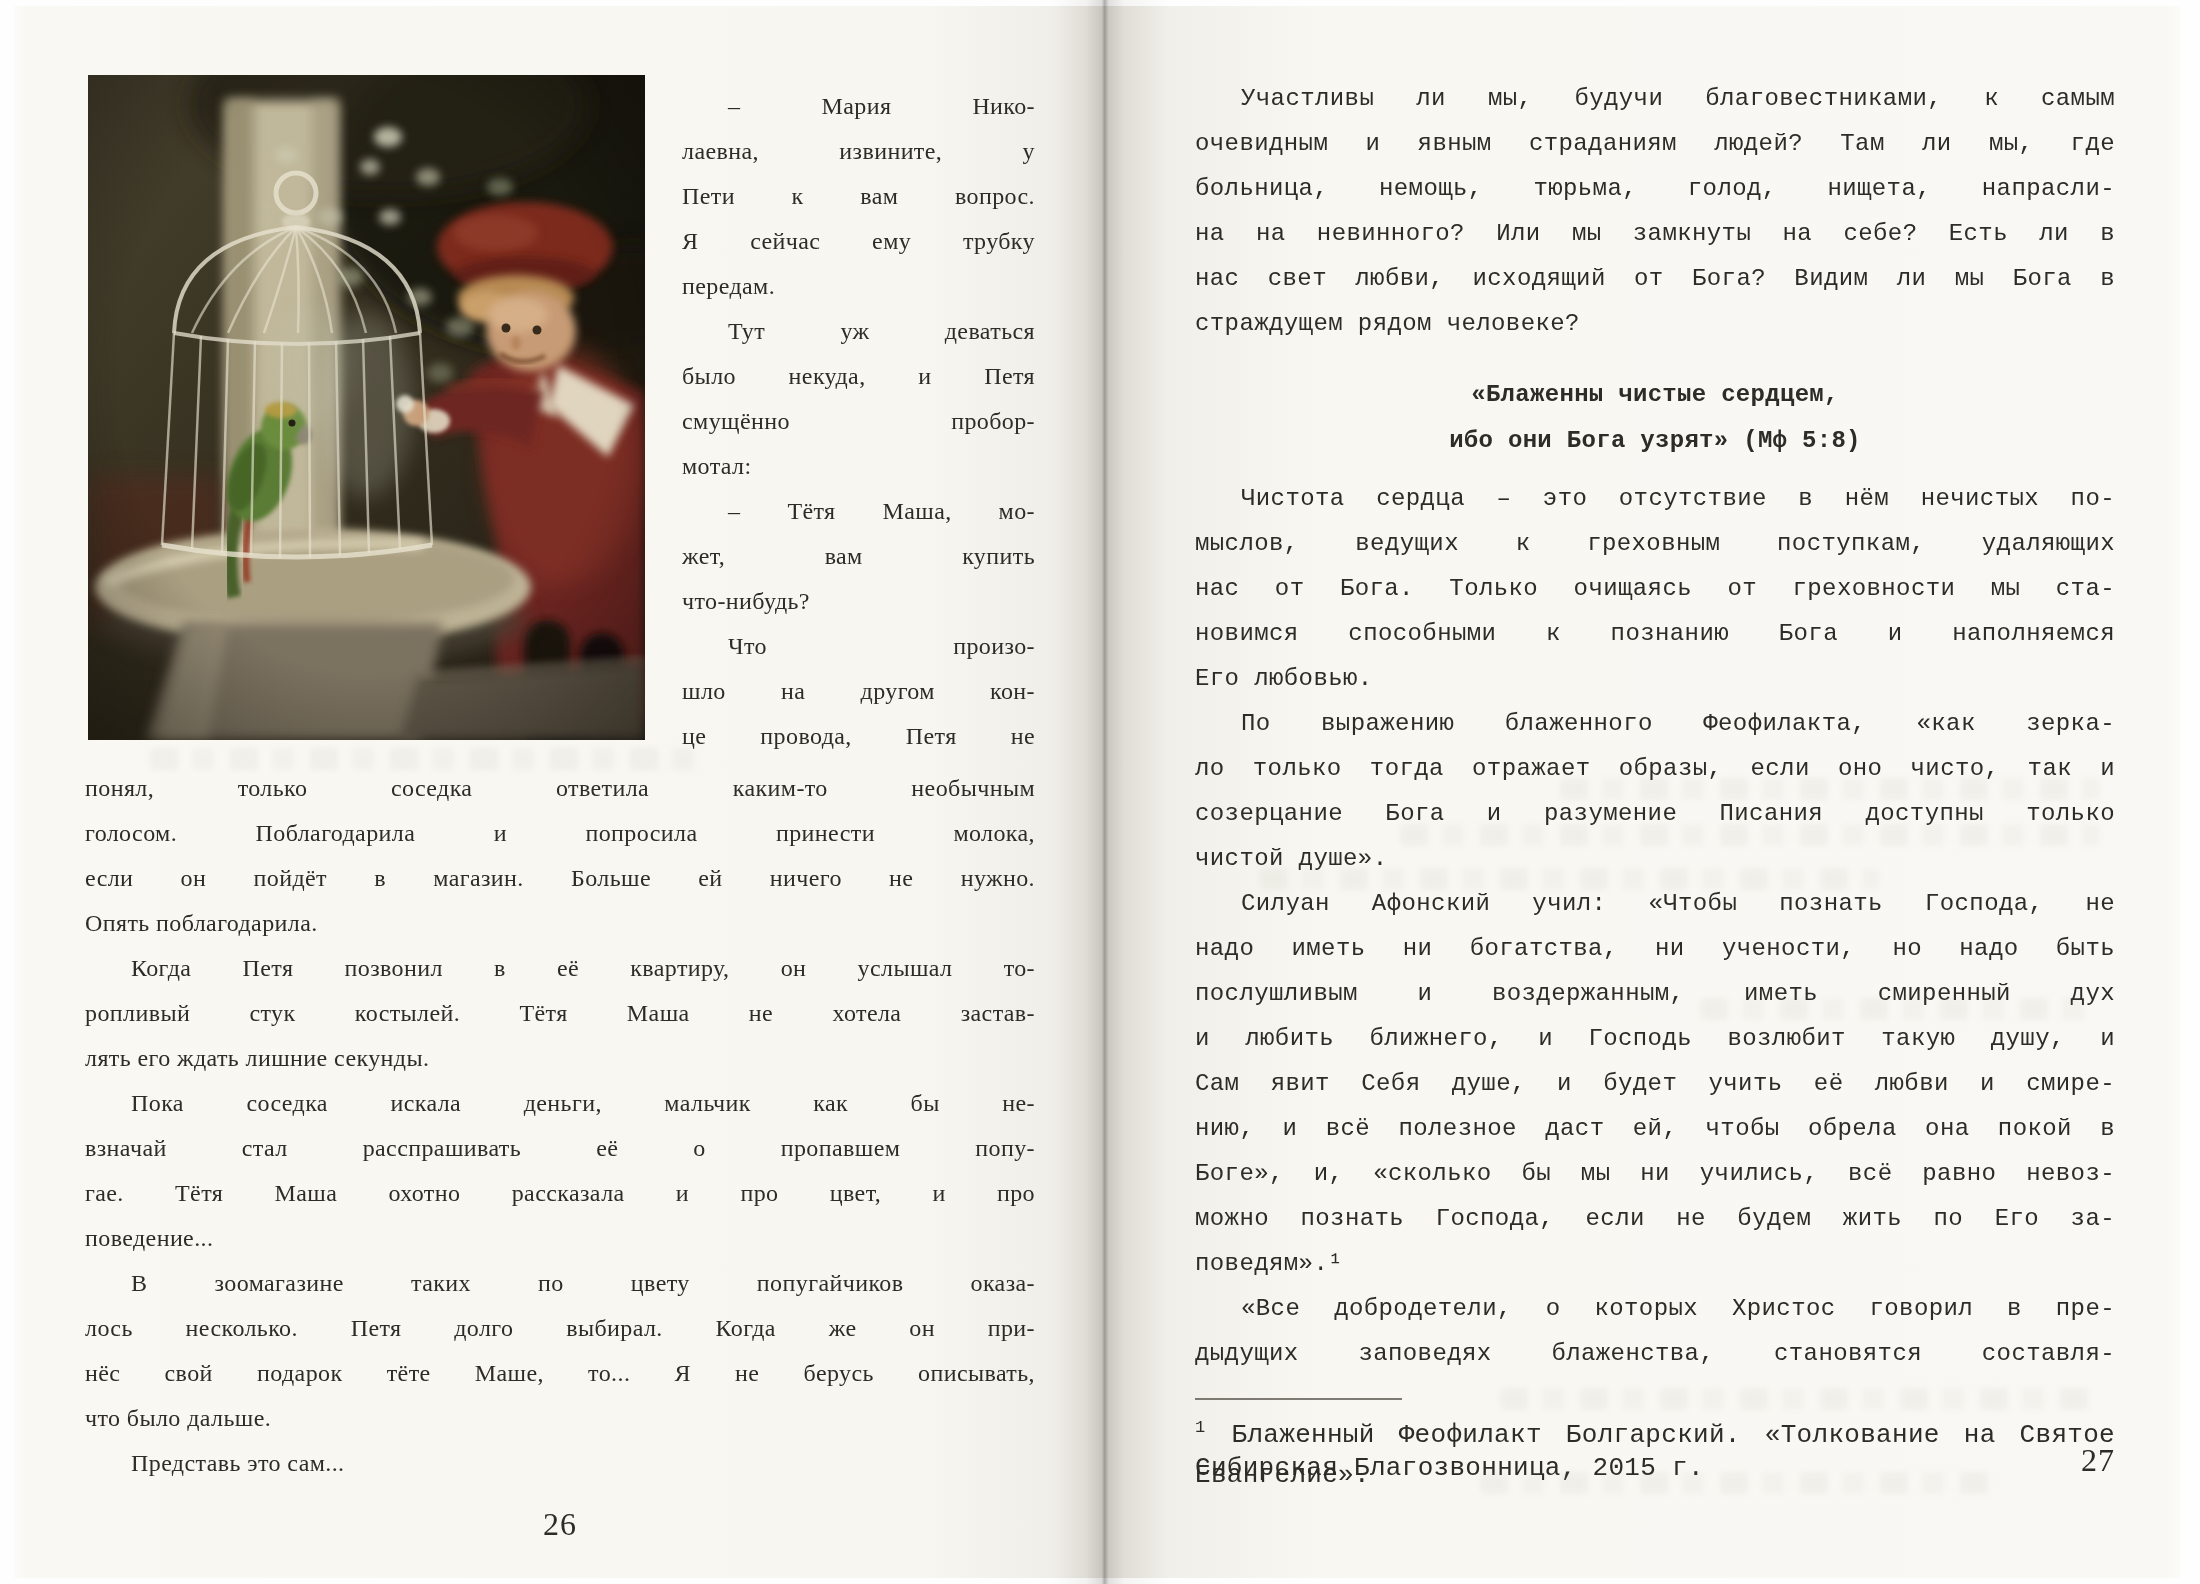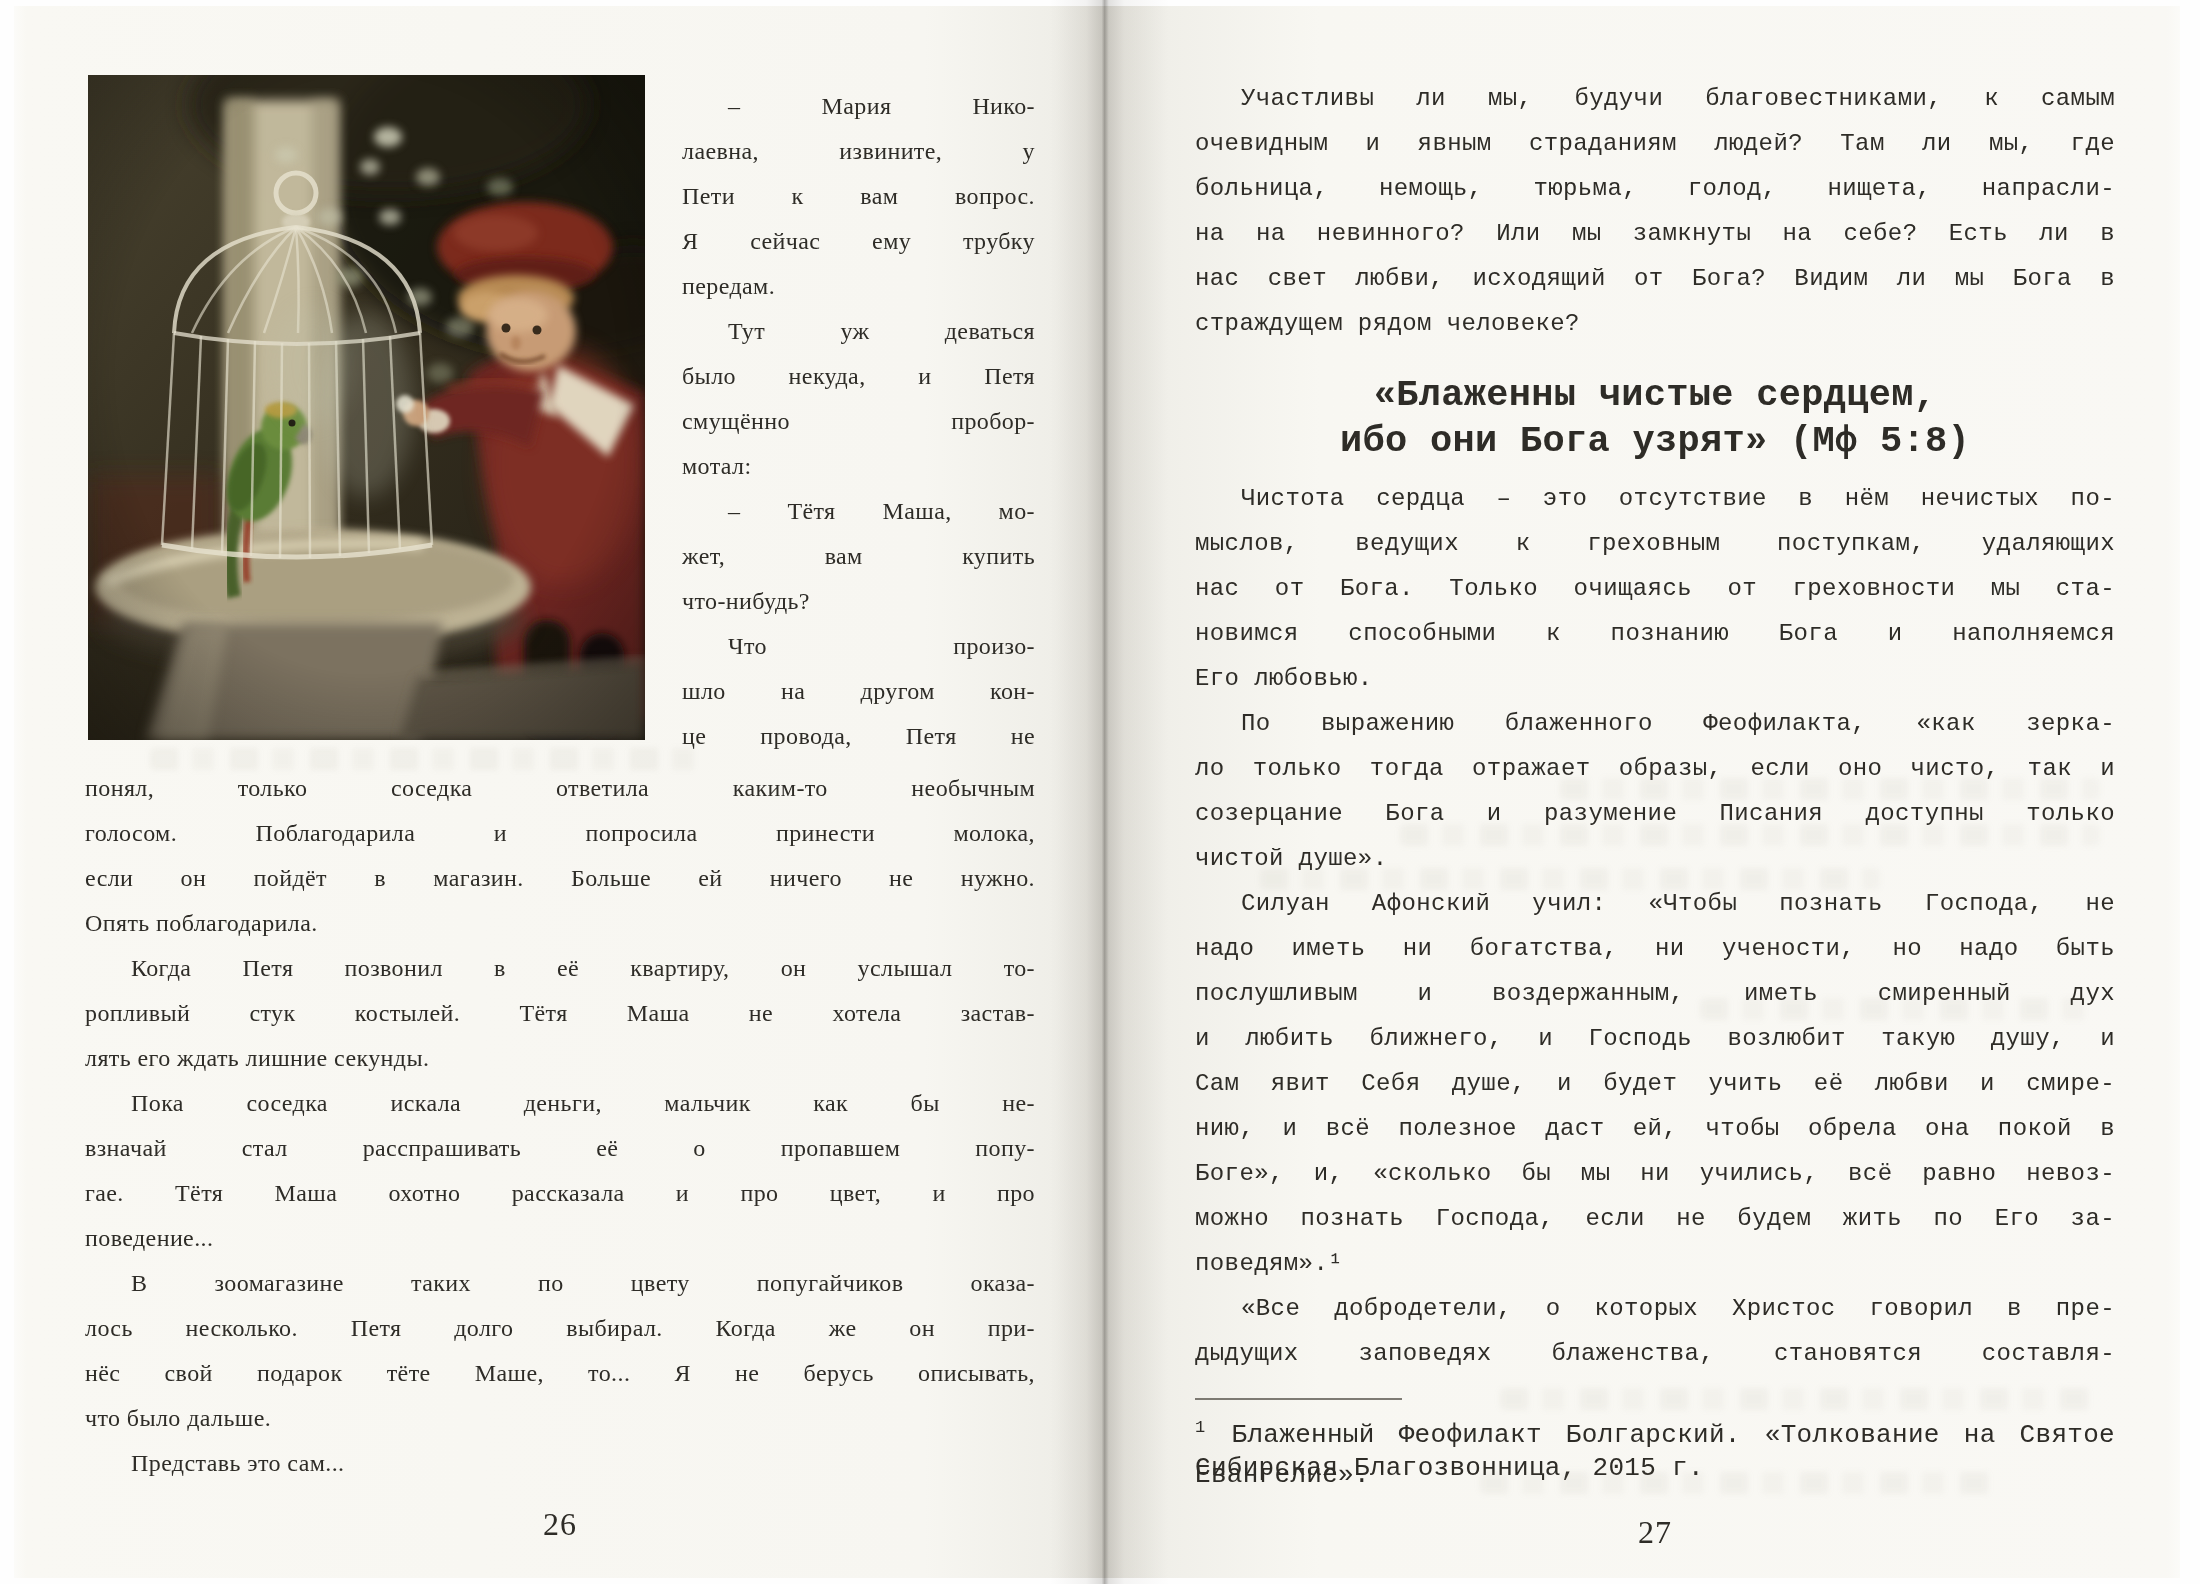--- a/index.html
+++ b/index.html
@@ -12,31 +12,31 @@
   .tl{
     font-size:24px; line-height:45px; height:45px;
     text-align:justify; text-align-last:justify;
     letter-spacing:0.4px; white-space:normal; overflow:hidden;
   }
   .tl.end{ text-align-last:left; }
   .tl.ind{ text-indent:46px; }
   #left-column{ position:absolute; left:682px; top:84px; width:353px; }
   #left-full{ position:absolute; left:85px;  top:766px; width:950px; }
   #right-page{ position:absolute; left:1195px; top:76px; width:920px;font-family:Liberation Mono, monospace; }
-  #rp-heading{ margin-top:26px; font-weight:bold; font-size:37px; }
+  #rp-heading{ margin-top:26px; font-weight:bold; font-size:24px; }
   #rp-heading .hl{ text-align:center; line-height:46px; height:46px; letter-spacing:0.3px; }
   #rp-body{ margin-top:12px; }
   #fn-rule{ margin-top:22px; width:207px; height:2px; background:#55524a; opacity:.75; }
   #footnote{ margin-top:8px; font-size:26px; }
   #footnote .fl{ line-height:40px; height:40px; letter-spacing:0.3px; }
   #footnote .fl1{ text-align:justify; text-align-last:justify; }
   .fnmark{ font-size:17px; vertical-align:super; margin-right:26px; }
   .pagenum{ position:absolute; font-size:32px; letter-spacing:1px; text-align:center; }
   #pn-left{ left:85px; width:950px; top:1506px; }
-  #pn-right{ left:1195px; width:920px; top:1514px; }
+  #pn-right{ left:1195px; width:920px; top:1442px;text-align:right; }
   #painting{ position:absolute; left:88px; top:75px; width:557px; height:665px; }
   #gutter{
     position:absolute; left:1050px; top:0; width:120px; height:1584px; pointer-events:none;
     background:linear-gradient(90deg, rgba(95,90,80,0) 0%, rgba(95,90,80,.07) 30%, rgba(72,68,60,.18) 43%, rgba(45,42,36,.38) 45.5%, rgba(72,68,60,.16) 49%, rgba(95,90,80,.06) 62%, rgba(95,90,80,0) 100%);
   }
   .edge{ position:absolute; background:#fefefe; }
   #edge-l{ left:0; top:0; width:14px; height:1584px; }
   #edge-r{ left:2180px; top:0; width:20px; height:1584px; }
   #edge-t{ left:0; top:0; width:2200px; height:6px; }
   #edge-b{ left:0; top:1578px; width:2200px; height:6px; }

